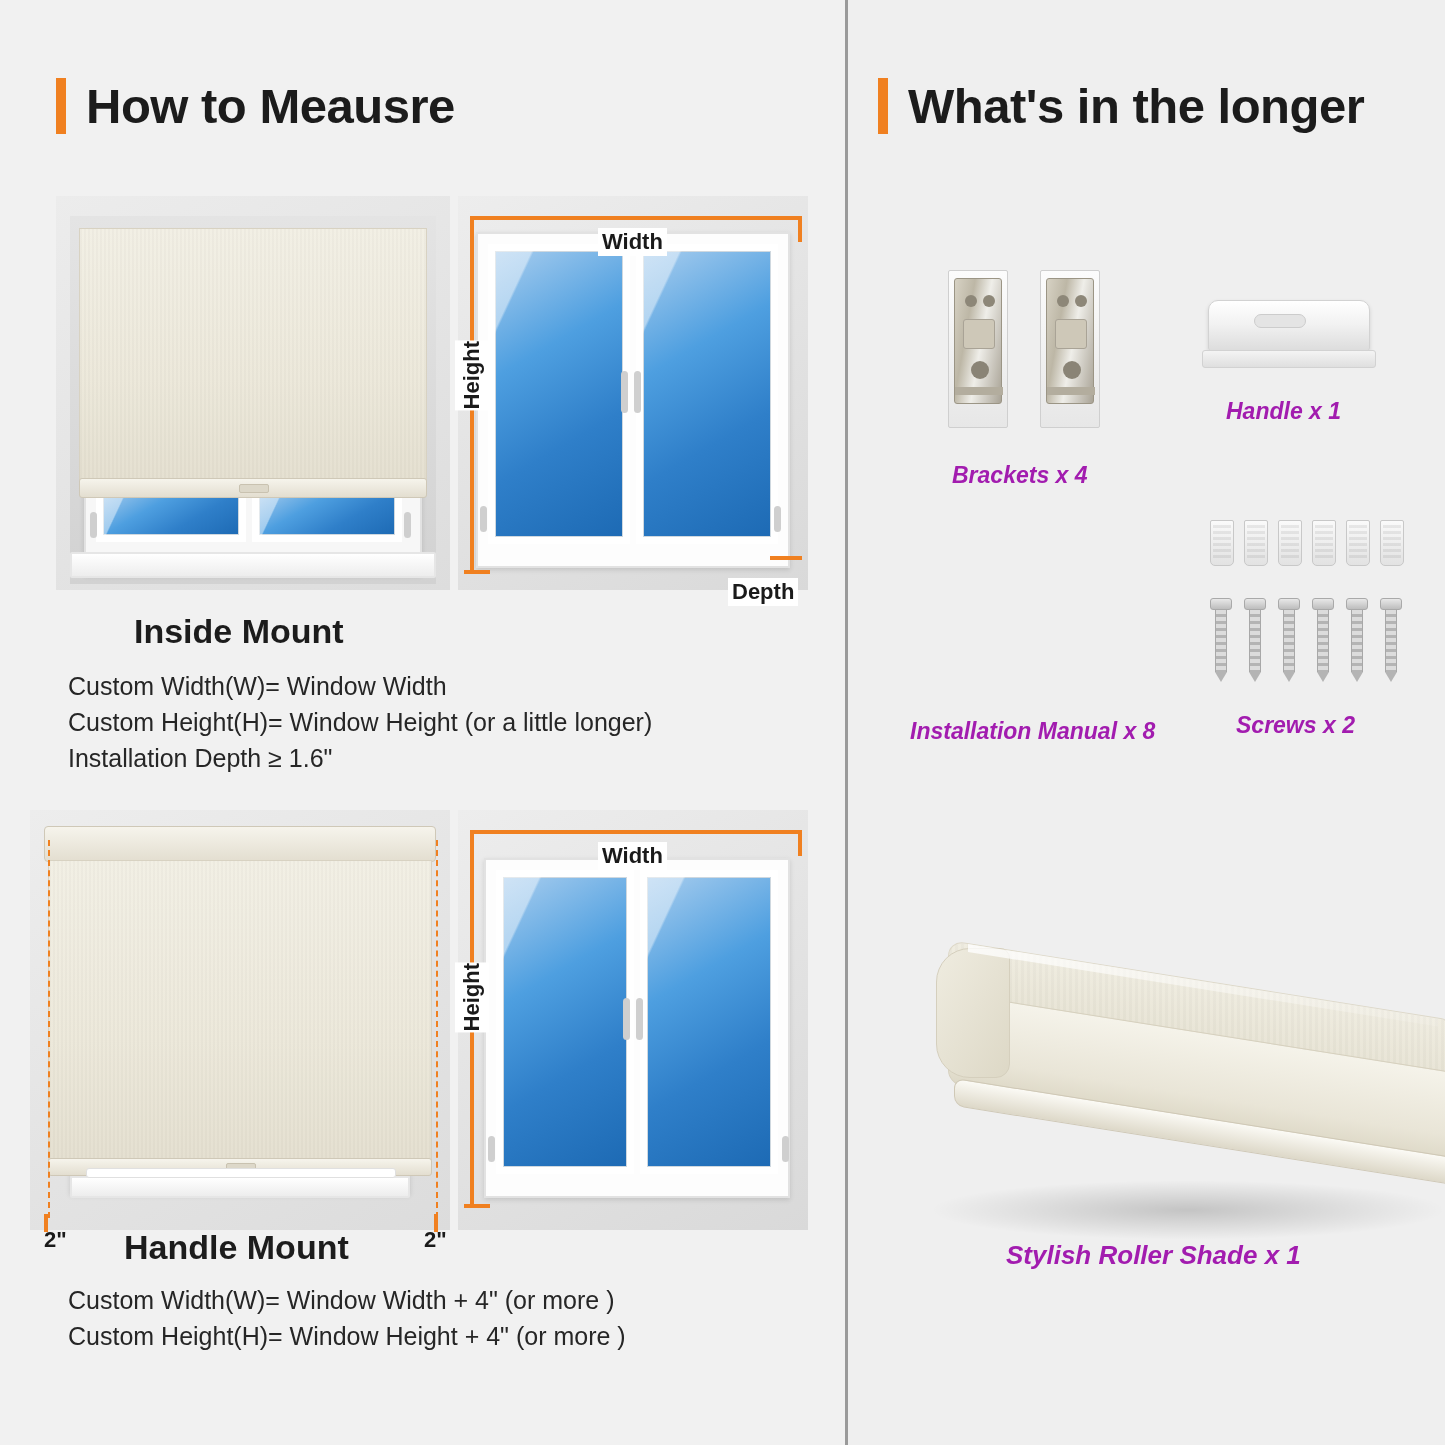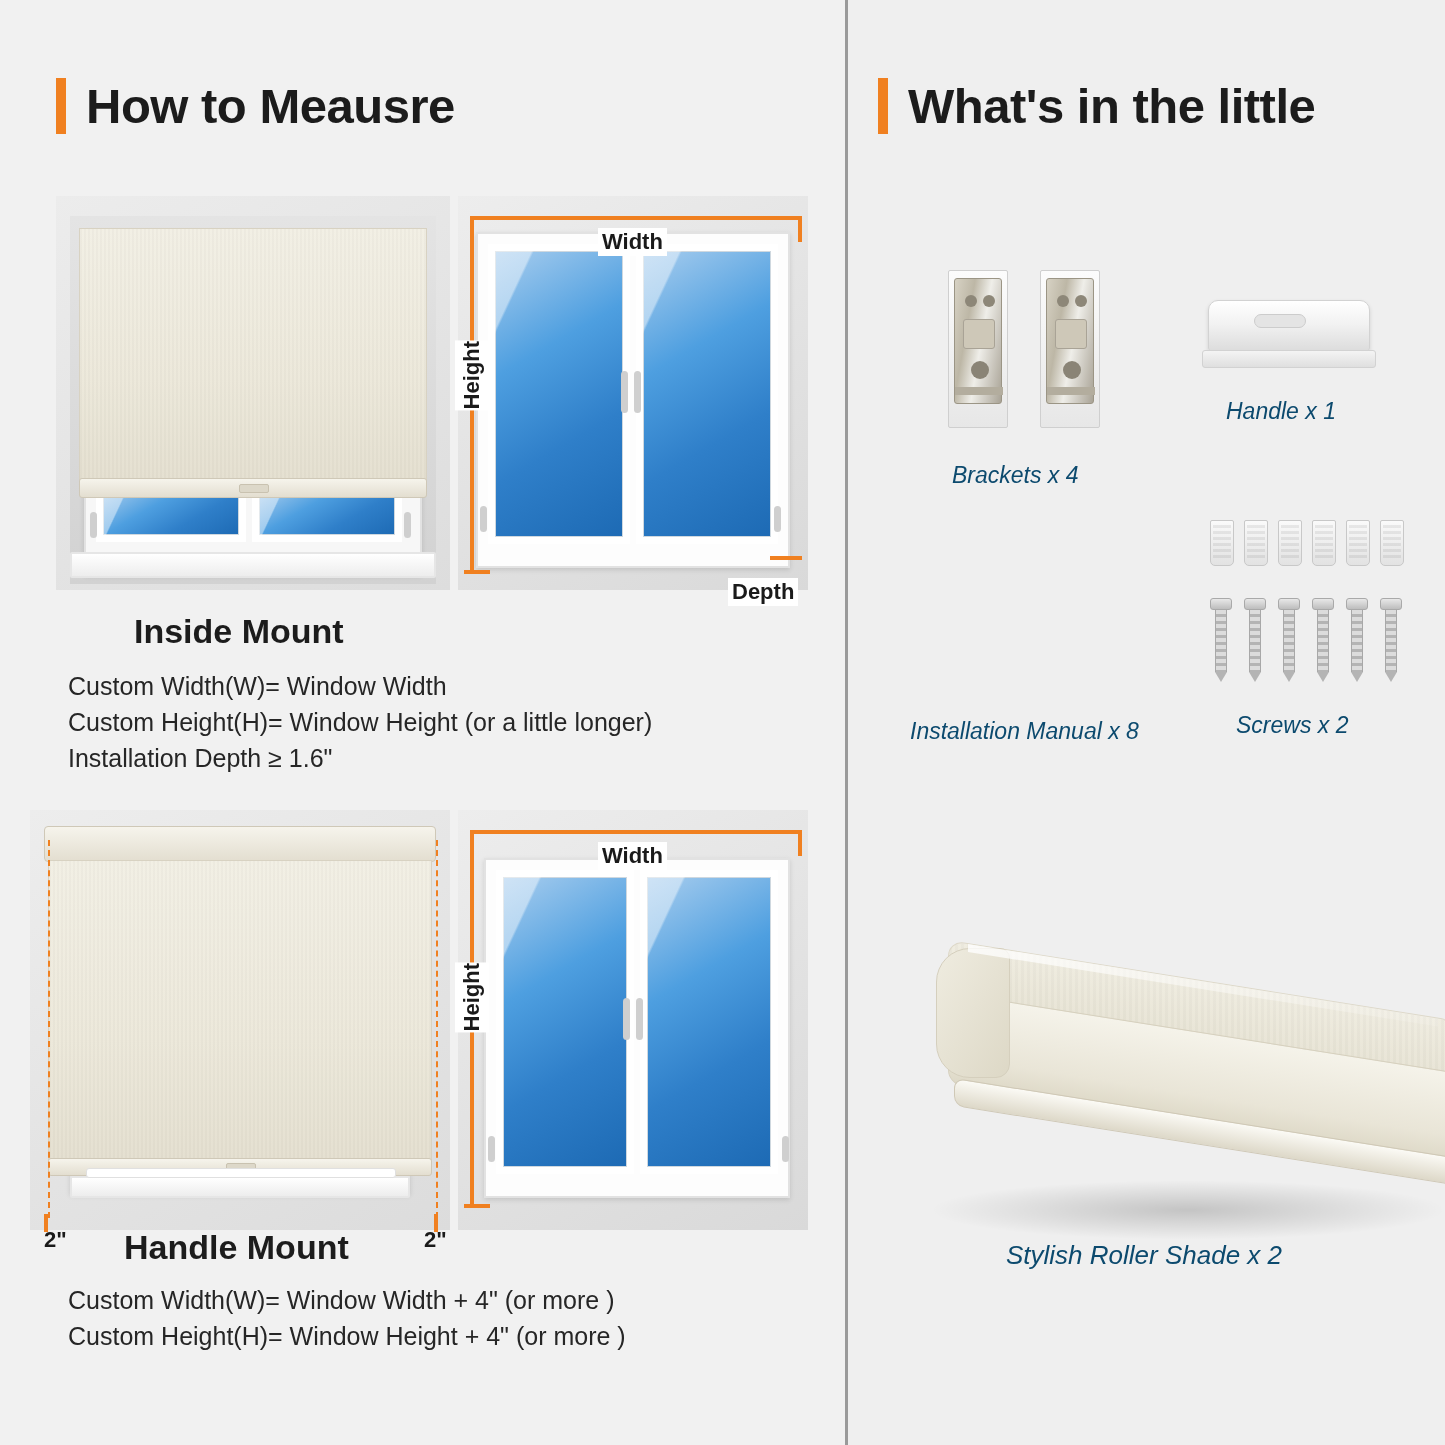--- a/index.html
+++ b/index.html
@@ -117,21 +117,21 @@
   .mount-title {
     position:absolute; font-size:34px; font-weight:bold; color:#1c1c1c;
   }
   .spec-line {
     position:absolute; font-size:25px; color:#262626;
   }
 
   
   .pkg-label {
     position:absolute;
-    font-size:23px; font-weight:normal; font-style:italic; color:#0c4a6e;
+    font-size:23px; font-weight:bold; font-style:italic; color:#a21caf;
     white-space:nowrap;
   }
   .bracket {
     position:absolute;
     background: linear-gradient(100deg,#d7d2c4 0%, #bdb7a6 30%, #efeee9 55%, #a9a396 100%);
     border:1px solid #9b9585;
     border-radius:3px;
   }
   .bracket .slot {
     position:absolute; background:#8d8778; border-radius:50%;
@@ -337,21 +337,21 @@
     <div class="spec-line" style="left:68px; top:1286px;">Custom Width(W)= Window Width + 4"  (or more )</div>
     <div class="spec-line" style="left:68px; top:1322px;">Custom Height(H)= Window Height + 4" (or more )</div>
   </div>
 
   <div class="divider"></div>
 
   <div class="col-right">
 
     <div class="heading" id="heading-right">
       <span class="bar"></span>
-      <span>What's in the little</span>
+      <span>What's in the longer</span>
     </div>
 
     <div style="position:absolute; left:90px; top:270px; width:200px; height:180px;">
 
       <div class="bracket-base" style="left:10px; top:0; width:60px; height:158px;"></div>
       <div class="bracket" style="left:16px; top:8px; width:48px; height:126px;">
         <div class="slot" style="left:10px; top:16px; width:12px; height:12px;"></div>
         <div class="slot" style="left:28px; top:16px; width:12px; height:12px;"></div>
         <div style="position:absolute; left:8px; top:40px; width:32px; height:30px; background:#cec8b8; border:1px solid #a9a396; border-radius:3px;"></div>
         <div class="slot" style="left:16px; top:82px; width:18px; height:18px; background:#8a8476;"></div>
@@ -429,16 +429,16 @@
       <div class="roller-bar" style="left:46px; top:148px; width:494px; height:28px; transform: skewY(9deg); transform-origin: left top; border-radius:10px 4px 4px 10px;"></div>
 
       <div style="position:absolute; left:28px; top:18px; width:74px; height:130px;
                   background: linear-gradient(120deg,#efece0,#ddd8c6);
                   border:1px solid #d5cfbd; border-radius:34px 10px 14px 34px;"></div>
 
       <div style="position:absolute; left:60px; top:14px; width:470px; height:8px;
                   background:linear-gradient(90deg, rgba(255,255,255,0.8), rgba(255,255,255,0.1));
                   transform: skewY(9deg); transform-origin:left top;"></div>
     </div>
-    <div class="pkg-label" style="left:158px; top:1240px; font-size:26px;">Stylish Roller Shade x 2</div>
+    <div class="pkg-label" style="left:158px; top:1240px; font-size:26px;">Stylish Roller Shade x 1</div>
 
   </div>
 </div>
 
 </body></html>

